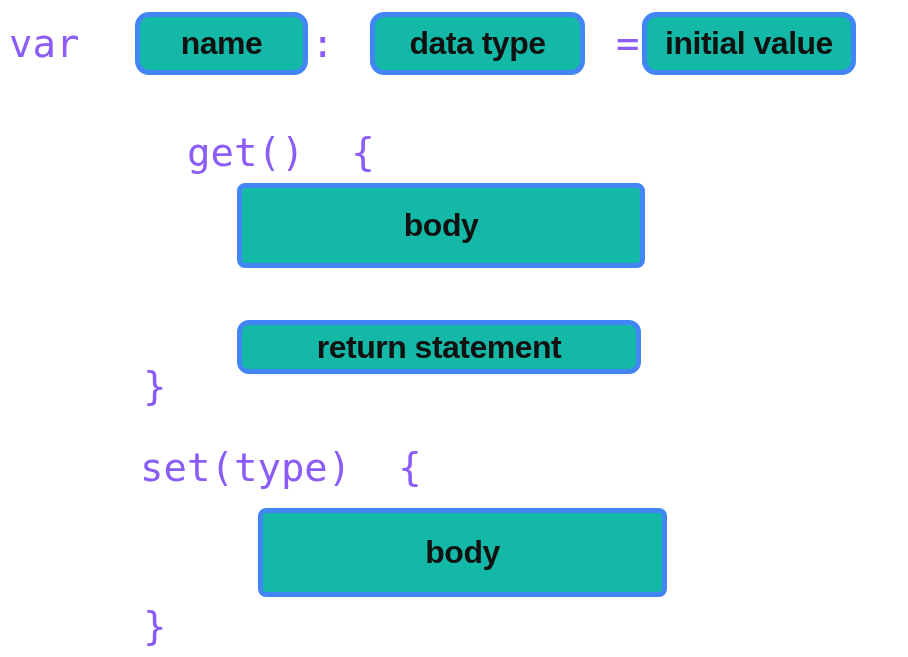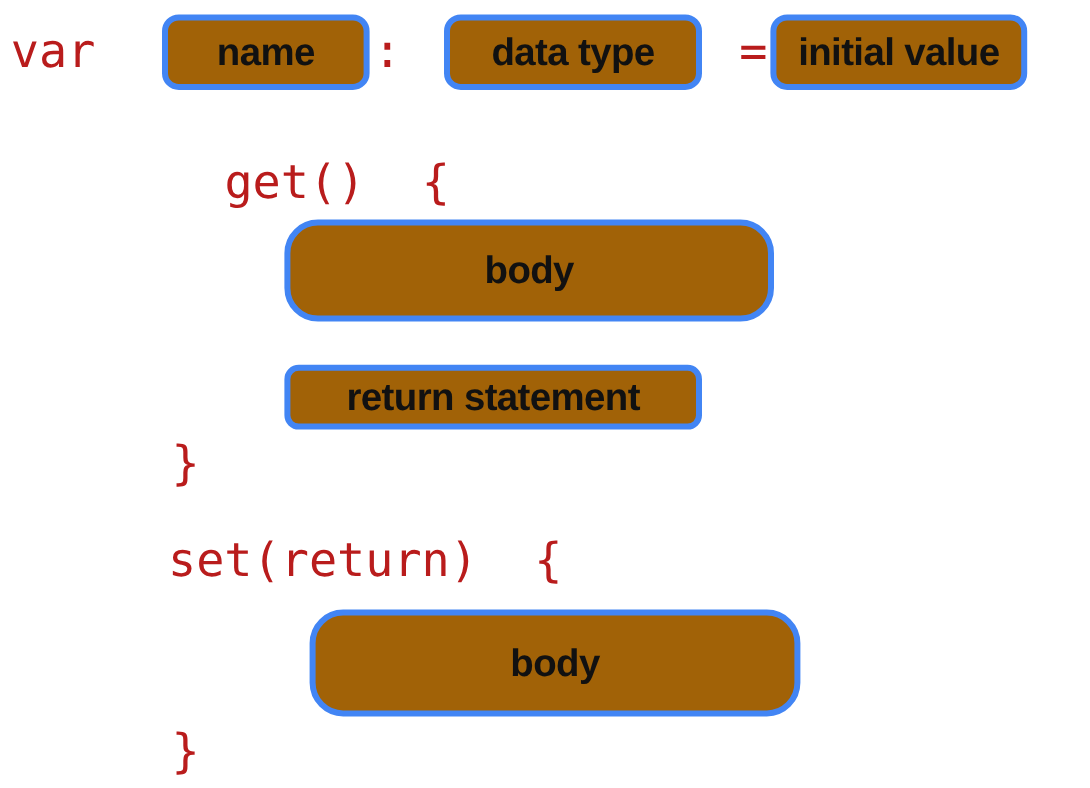--- a/index.html
+++ b/index.html
@@ -13,38 +13,38 @@
     height: 657px;
     background: #ffffff;
     overflow: hidden;
     font-family: "Liberation Sans", sans-serif;
   }
   .abs { position: absolute; }
   .code {
     font-family: "DejaVu Sans Mono", "Liberation Mono", monospace;
     font-size: 39px;
     font-weight: 400;
-    color: #b91c1c;
+    color: #8b5cf6;
     white-space: pre;
     line-height: 50px;
   }
   .code.row1 {
     line-height: 63px;
     height: 63px;
   }
   .pill {
     box-sizing: border-box;
-    background: #a16207;
+    background: #14b8a6;
     border: 5px solid #fca5a5;
     border-radius: 14px;
     display: flex;
     align-items: center;
     justify-content: center;
   }
-  .pill.body-box { border-radius: 28px; }
+  .pill.body-box { border-radius: 8px; }
   .pill.return-box { border-radius: 12px; }
   .pill-label {
     font-family: "Liberation Sans", sans-serif;
     font-size: 32px;
     font-weight: 700;
     color: #111111;
     letter-spacing: -0.5px;
     white-space: pre;
   }
 </style>
@@ -70,27 +70,27 @@
   <div class="pill abs" style="left: 642px; top: 12px; width: 214px; height: 63px; border-color: rgb(66, 133, 244);">
     <span class="pill-label">initial value</span>
   </div>
 
   <span class="code abs" style="left:143px; top:128px;margin-left:44px;">get()  {</span>
 
   <div class="pill body-box abs" style="left: 237px; top: 183px; width: 408px; height: 85px; border-color: rgb(66, 133, 244);">
     <span class="pill-label">body</span>
   </div>
 
-  <div class="pill return-box abs" style="left: 237px; top: 304px; width: 348px; height: 54px; border-color: rgb(66, 133, 244);">
+  <div class="pill return-box abs" style="left: 237px; top: 320px; width: 404px; height: 54px; border-color: rgb(66, 133, 244);">
     <span class="pill-label">return statement</span>
   </div>
 
   <span class="code abs" style="left:143px; top:362px;">}</span>
 
-  <span class="code abs" style="left:140px; top:443px;">set(return)  {</span>
+  <span class="code abs" style="left:140px; top:443px;">set(type)  {</span>
 
   <div class="pill body-box abs" style="left: 258px; top: 508px; width: 409px; height: 89px; border-color: rgb(66, 133, 244);">
     <span class="pill-label">body</span>
   </div>
 
   <span class="code abs" style="left:143px; top:602px;">}</span>
 
 </div>
 
 </body></html>

